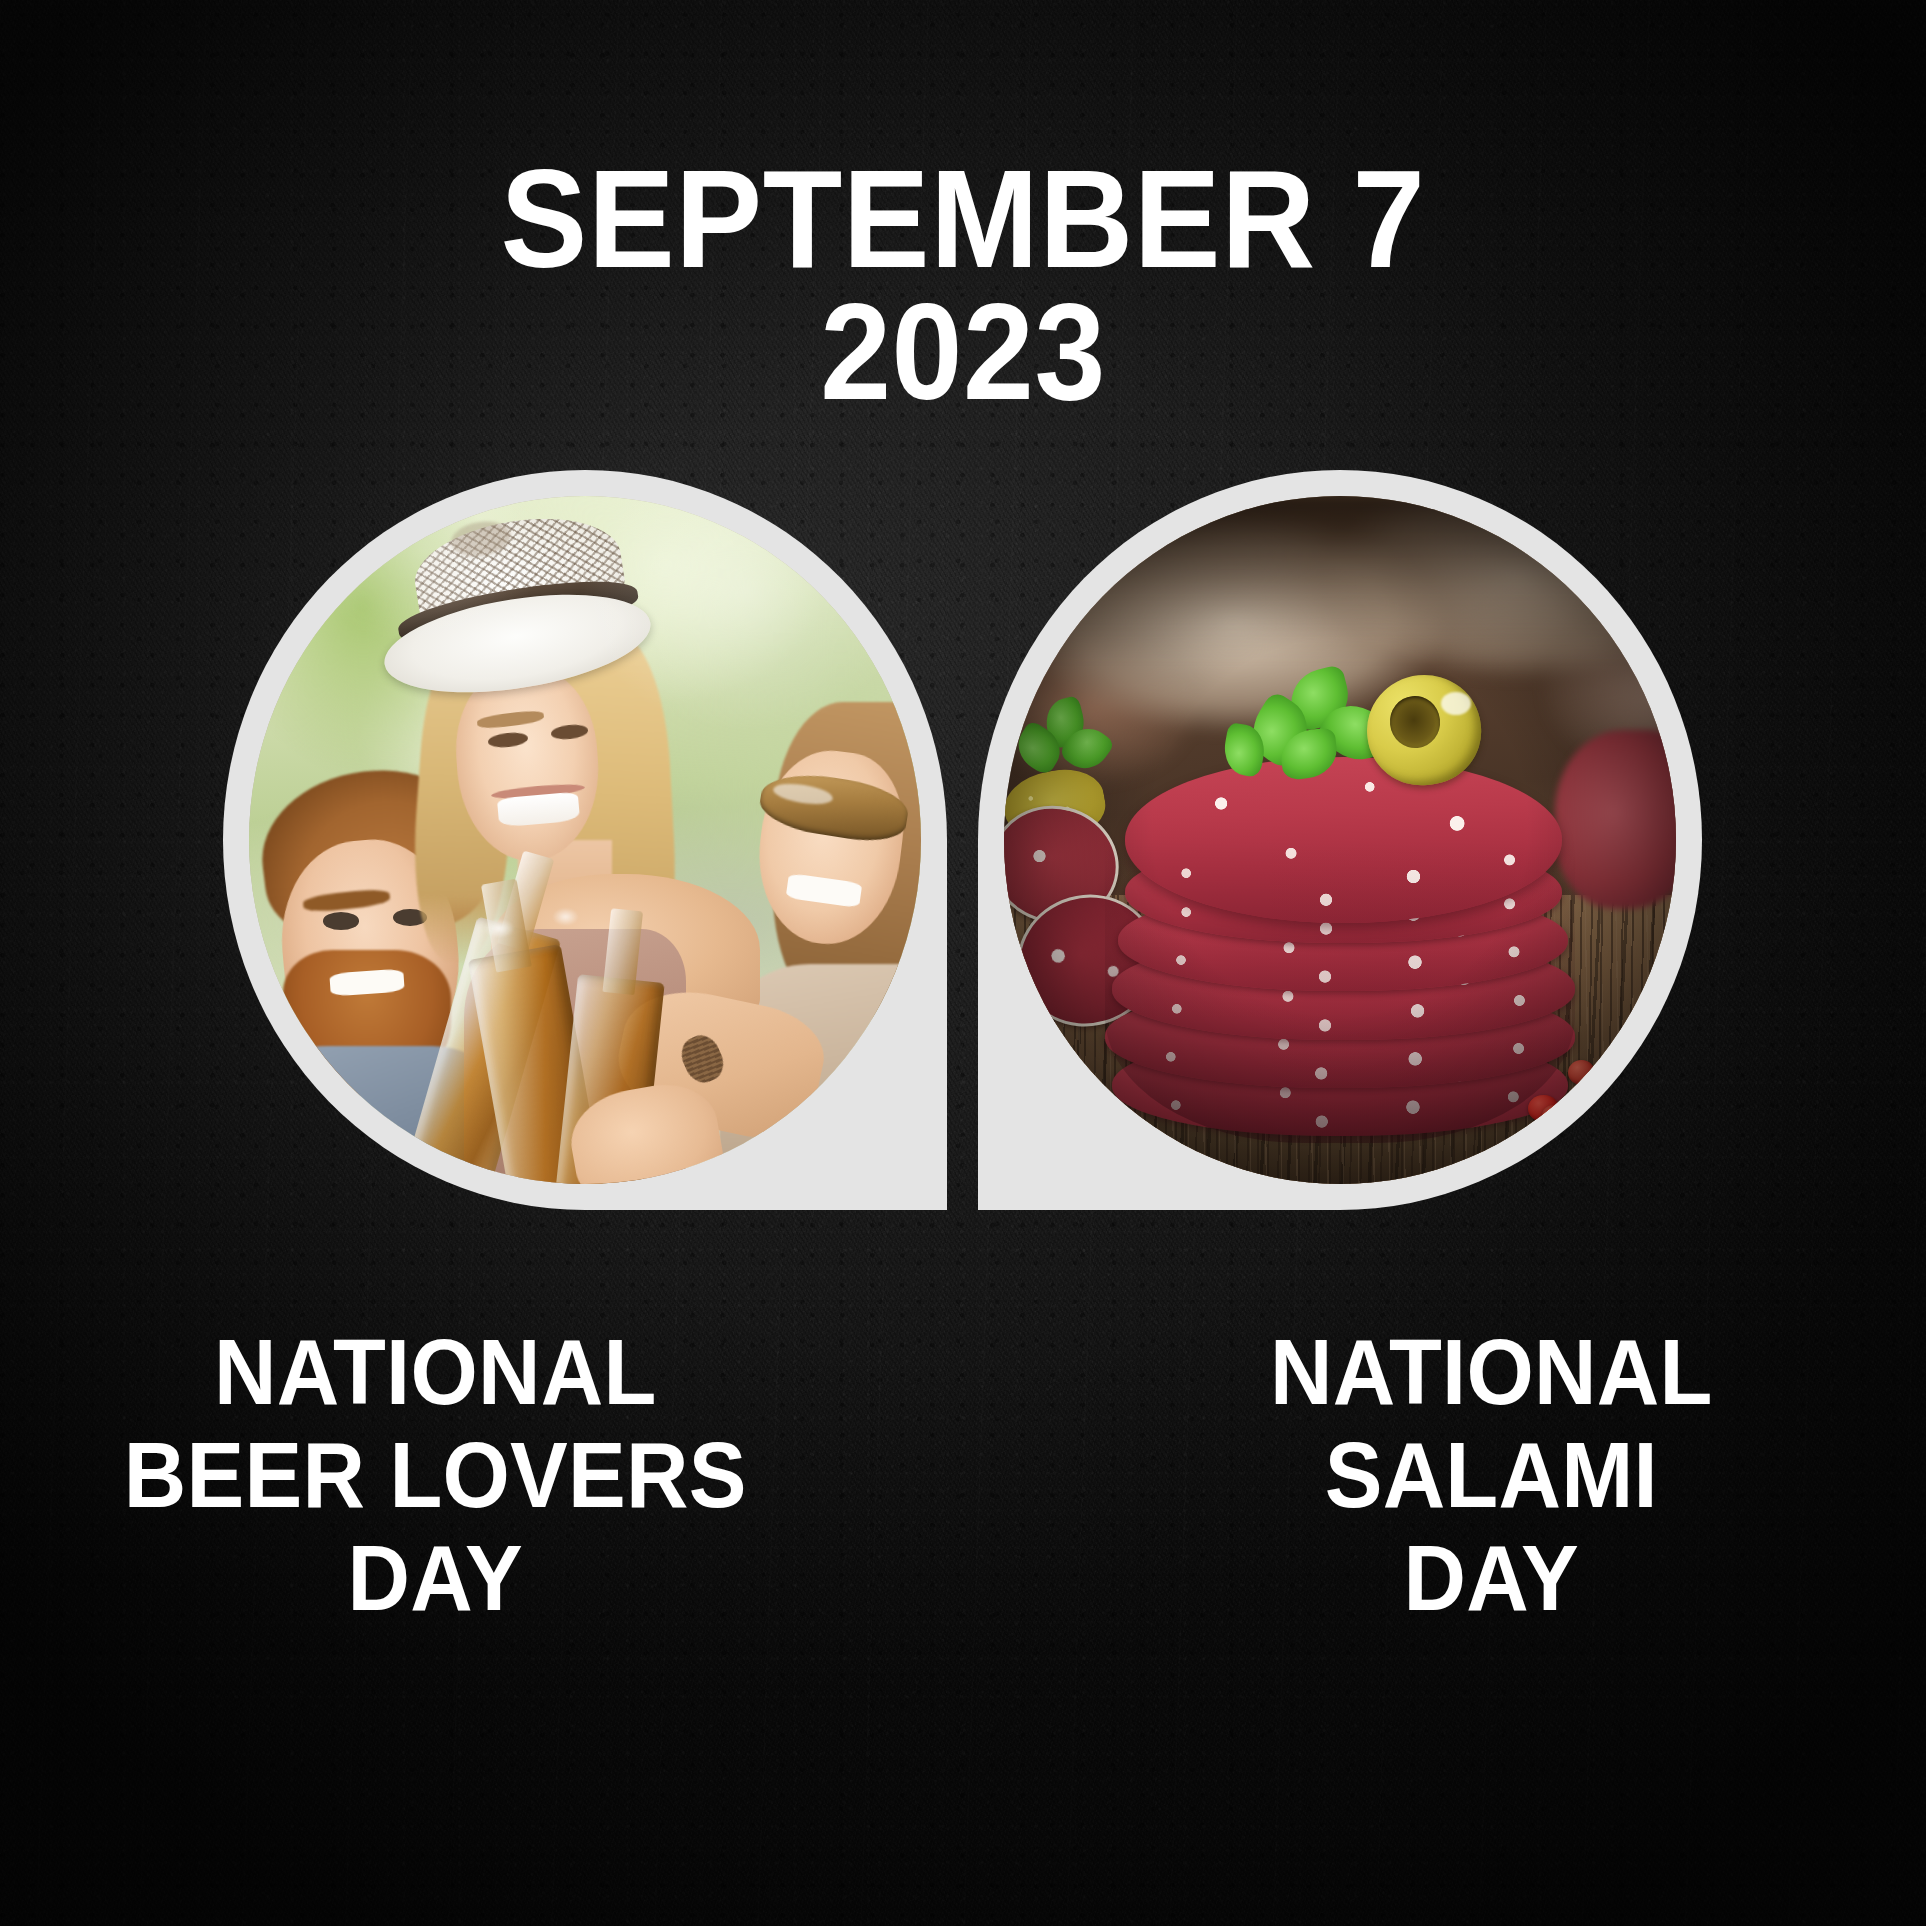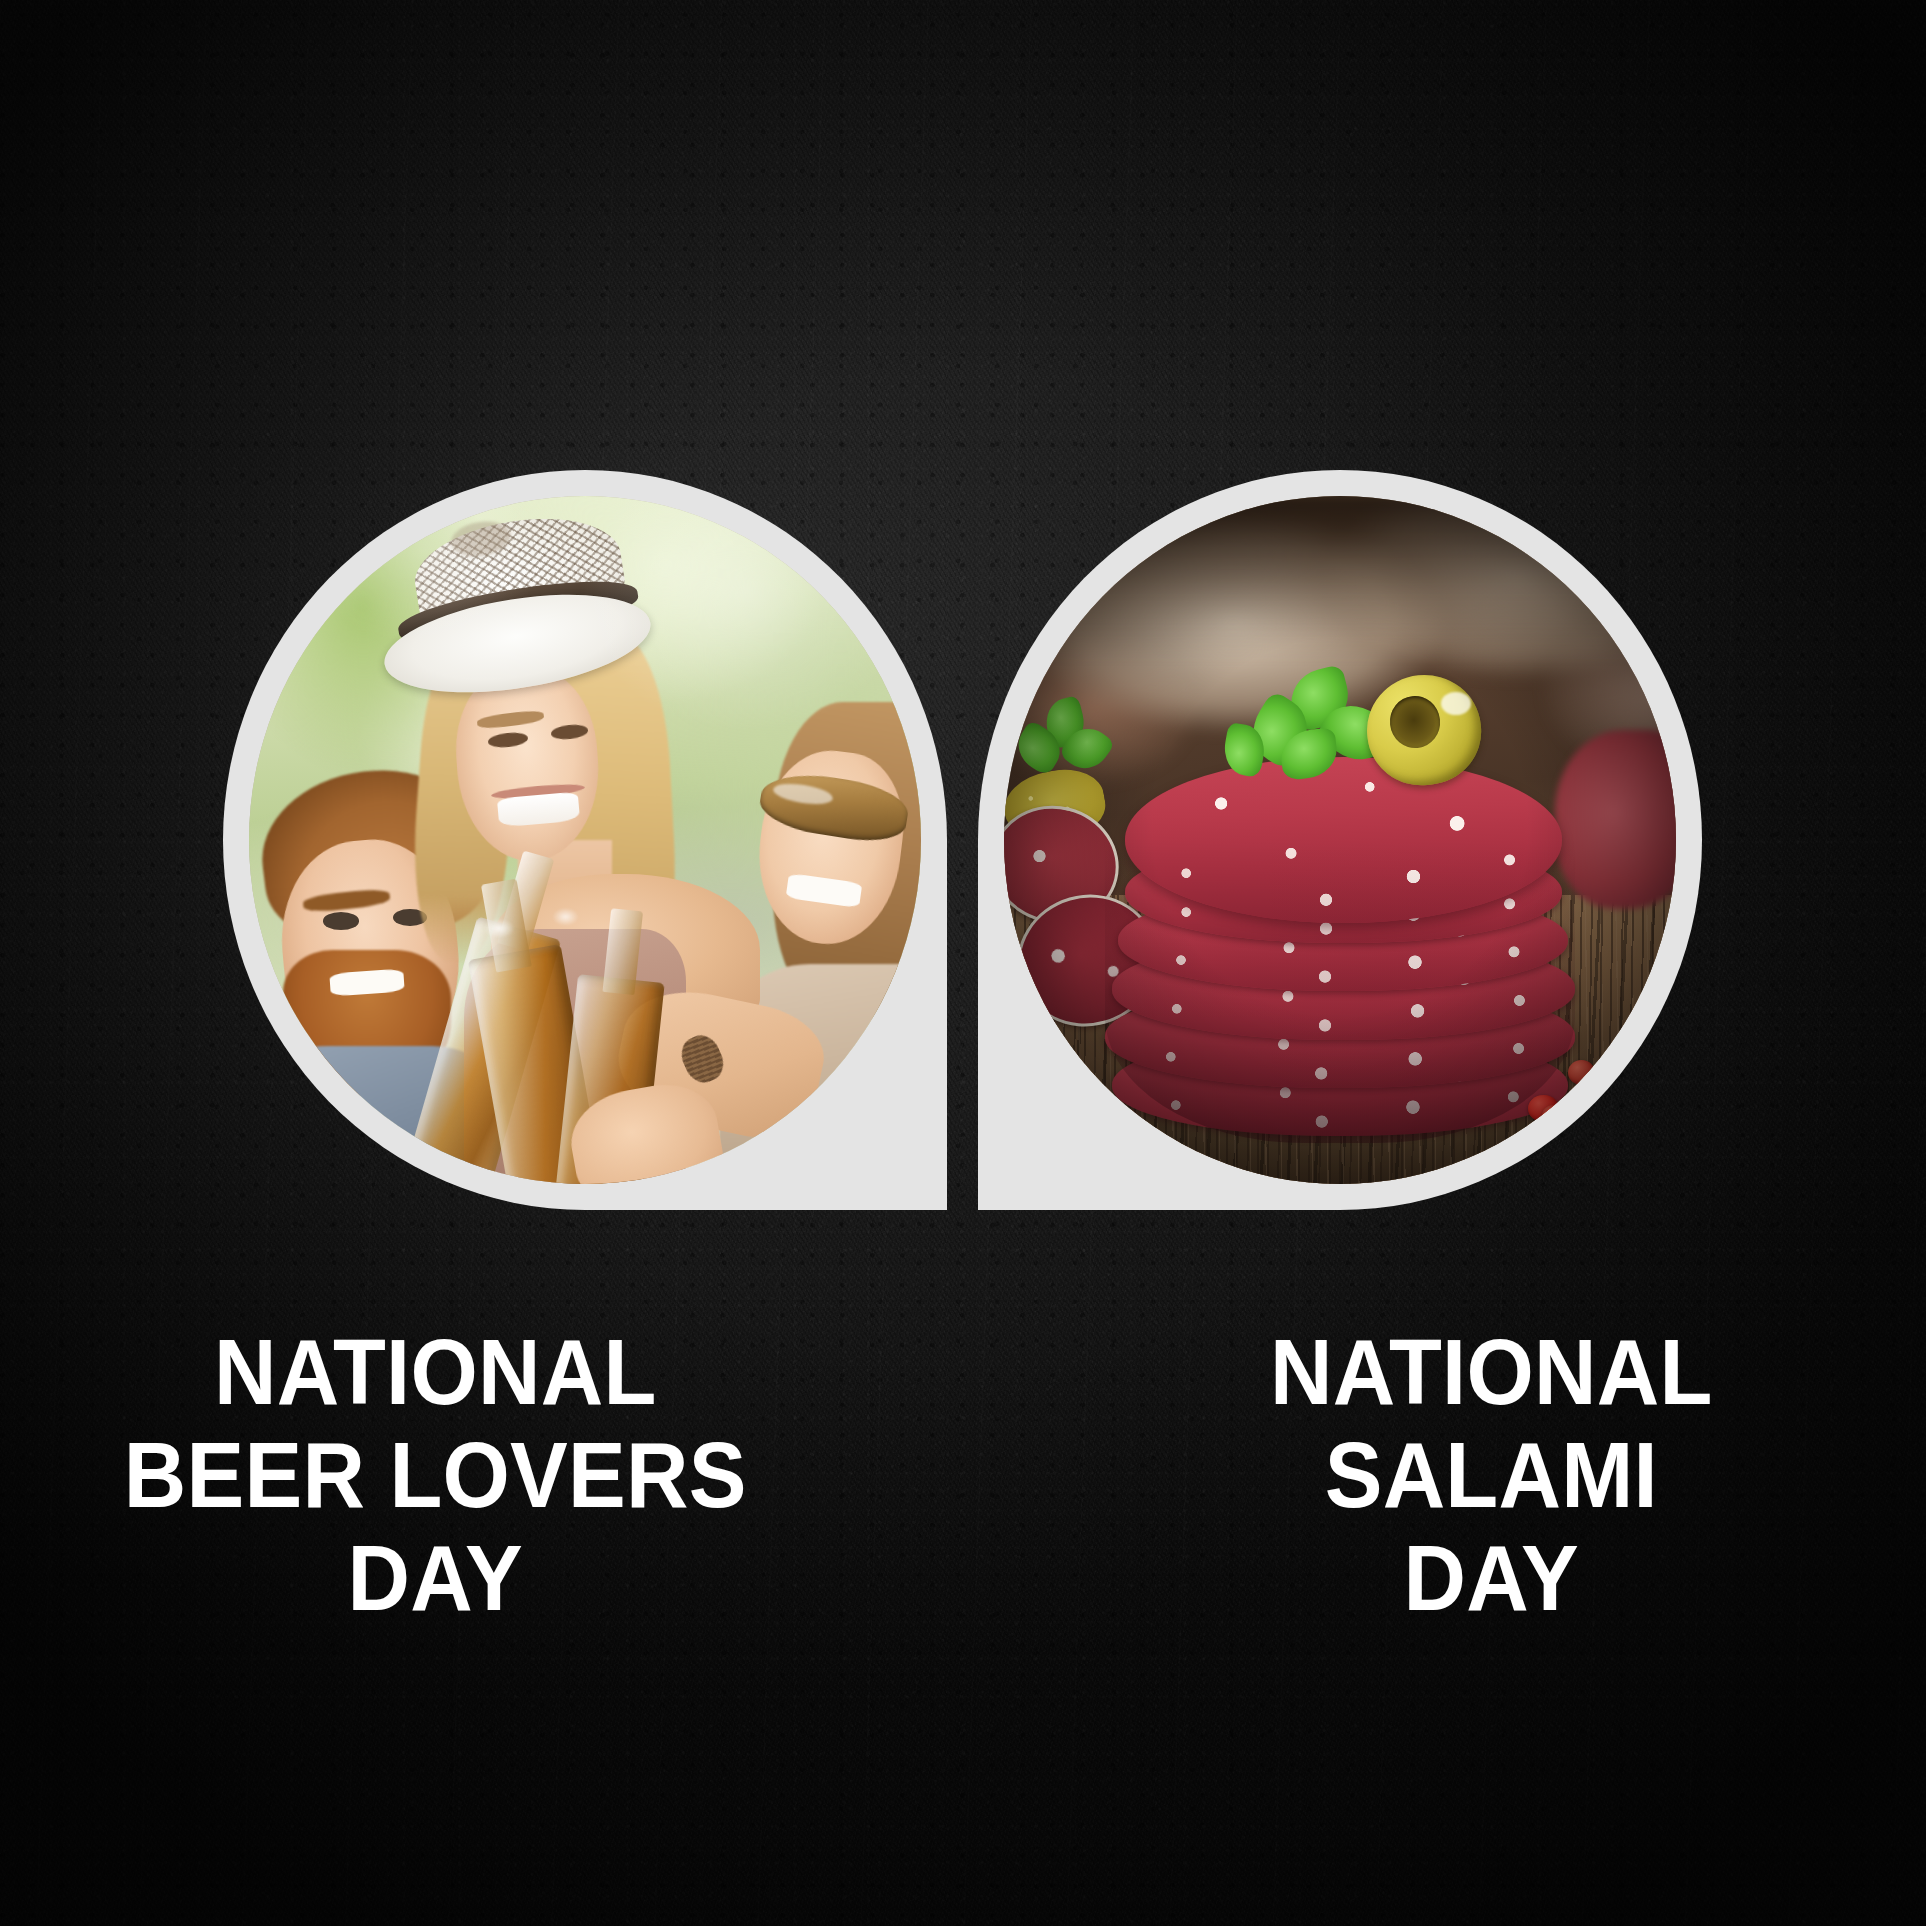--- a/index.html
+++ b/index.html
@@ -553,20 +553,24 @@
 <body>
 
 <div id="poster">
 
   <div class="bg-base"></div>
   <div class="bg-tex1"></div>
   <div class="bg-tex2"></div>
   <div class="bg-streaks"></div>
   <div class="bg-vignette"></div>
 
+  <div id="date-header">
+    <span class="date-line month">SEPTEMBER 7</span>
+    <span class="date-line year">2023</span>
+  </div>
 
   <div id="badges">
 
     <div class="badge left">
       <div class="photo">
         <div class="ph-beer">
           <div class="blurbg"></div>
 
           <div class="m-hair"></div>
           <div class="m-face"></div>

